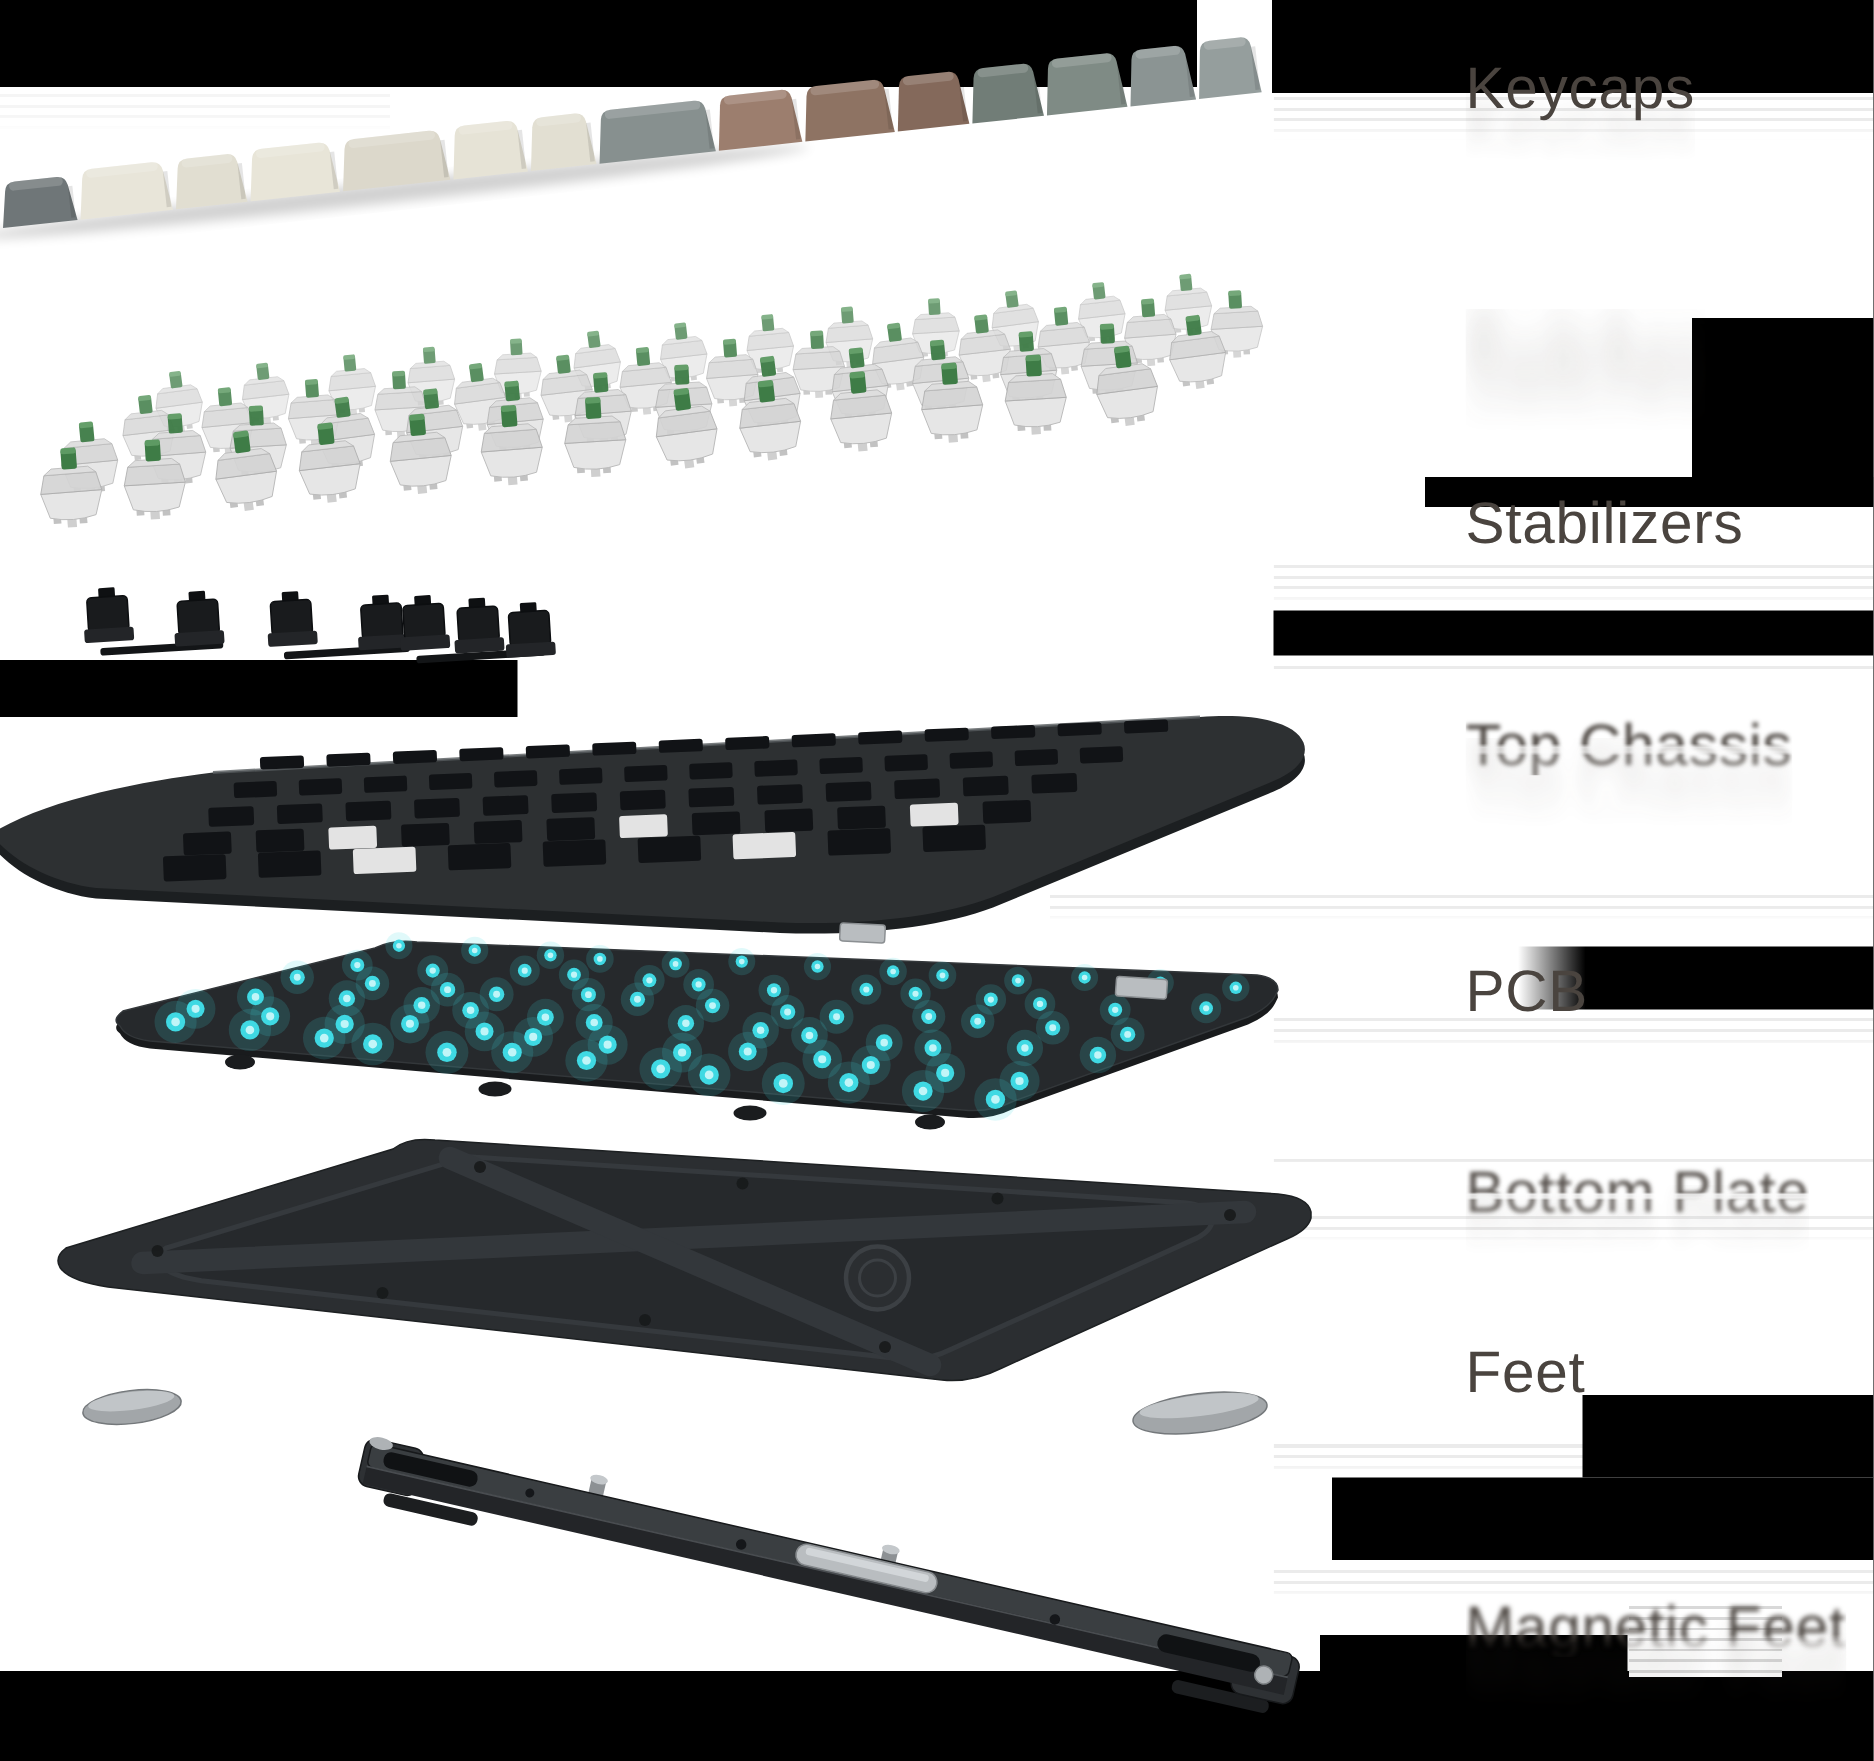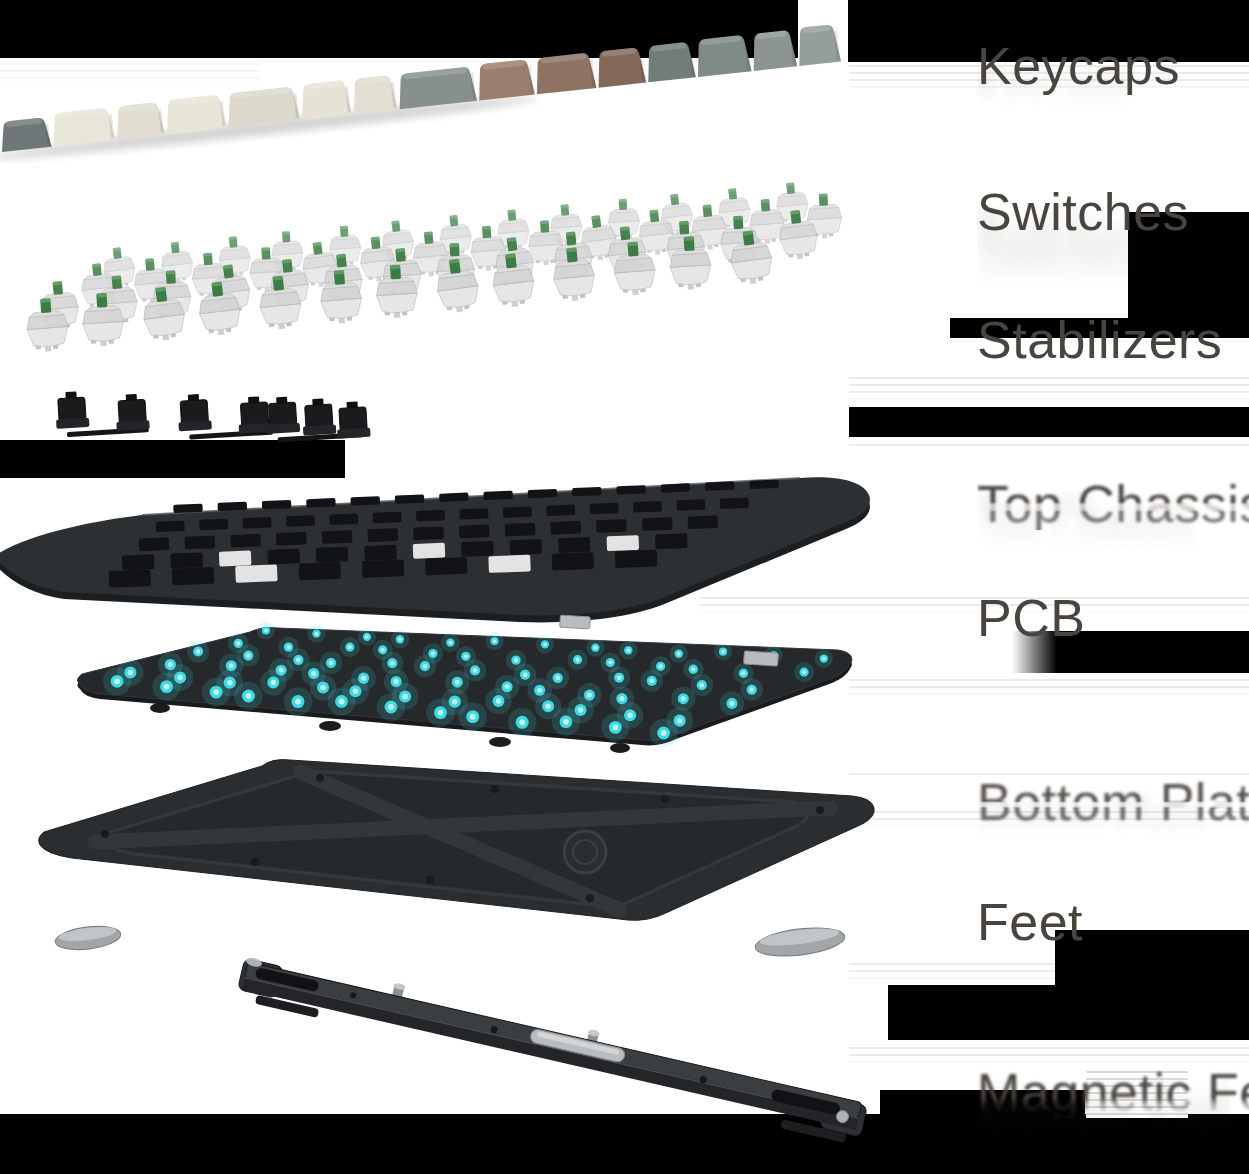--- a/index.html
+++ b/index.html
@@ -8,21 +8,21 @@
   .band{position:absolute;background:#000;z-index:2;}
   .stripes{position:absolute;z-index:1;opacity:.65;
      background:repeating-linear-gradient(to bottom,rgba(0,0,0,0) 0 5px,rgba(0,0,0,.12) 5px 7px);
      -webkit-mask-image:linear-gradient(to bottom,#000 60%,transparent);
      mask-image:linear-gradient(to bottom,#000 60%,transparent);}
   .sliver{position:absolute;left:1086px;top:1066px;width:102px;height:52px;background:#fff;z-index:2;
      }
   .sliver .inner{width:100%;height:100%;
      background:repeating-linear-gradient(to bottom,rgba(0,0,0,0) 0 5px,rgba(0,0,0,.15) 5px 7px);}
   svg.art{position:absolute;left:0;top:0;z-index:3;}
-  .label{position:absolute;left:977px;z-index:5;font-size:52px;font-weight:500;color:#4a443f;
+  .label{position:absolute;left:977px;z-index:5;font-size:39px;font-weight:500;color:#4a443f;
      letter-spacing:.5px;line-height:1;white-space:nowrap;}
   .smear{position:absolute;left:977px;z-index:4;font-size:39px;font-weight:500;color:#443e38;
      letter-spacing:.5px;line-height:1;white-space:nowrap;transform-origin:top left;
      -webkit-mask-image:linear-gradient(to bottom,rgba(0,0,0,.85),transparent 82%);
      mask-image:linear-gradient(to bottom,rgba(0,0,0,.85),transparent 82%);}
   .sm-keycaps{top:58px;opacity:.30;filter:blur(5px);transform:scaleY(1.6);}
   .sm-switches{top:206px;opacity:.55;filter:blur(7px);transform:scaleY(2.6);}
   .sm-topchassis{top:492px;opacity:.35;filter:blur(6px);transform:scaleY(1.9);}
   .sm-bottomplate{top:790px;opacity:.28;filter:blur(5px);transform:scaleY(1.5);}
   .sm-magfeet{top:1080px;opacity:.45;filter:blur(6px);transform:scaleY(2.0);}
@@ -600,20 +600,19 @@
     </g>
   </svg>
 
   <div class="smear sm-keycaps">Keycaps</div>
   <div class="smear sm-switches">Switches</div>
   <div class="smear sm-topchassis">Top Chassis</div>
   <div class="smear sm-bottomplate">Bottom Plate</div>
   <div class="smear sm-magfeet">Magnetic Feet</div>
 
   <div class="label" style="top:40px">Keycaps</div>
-  <div class="label" style="top:186px">Switches</div>
-  <div class="label" style="top:314px">Stabilizers</div>
+  <div class="label" style="top:330px">Stabilizers</div>
   <div class="label ghost1" style="top:478px">Top Chassis</div>
-  <div class="label" style="top:592px">PCB</div>
+  <div class="label" style="top:642px">PCB</div>
   <div class="label ghost2" style="top:776px">Bottom Plate</div>
   <div class="label" style="top:896px">Feet</div>
   <div class="label ghost3" style="top:1066px">Magnetic Feet</div>
 </div>
 
 </body></html>

